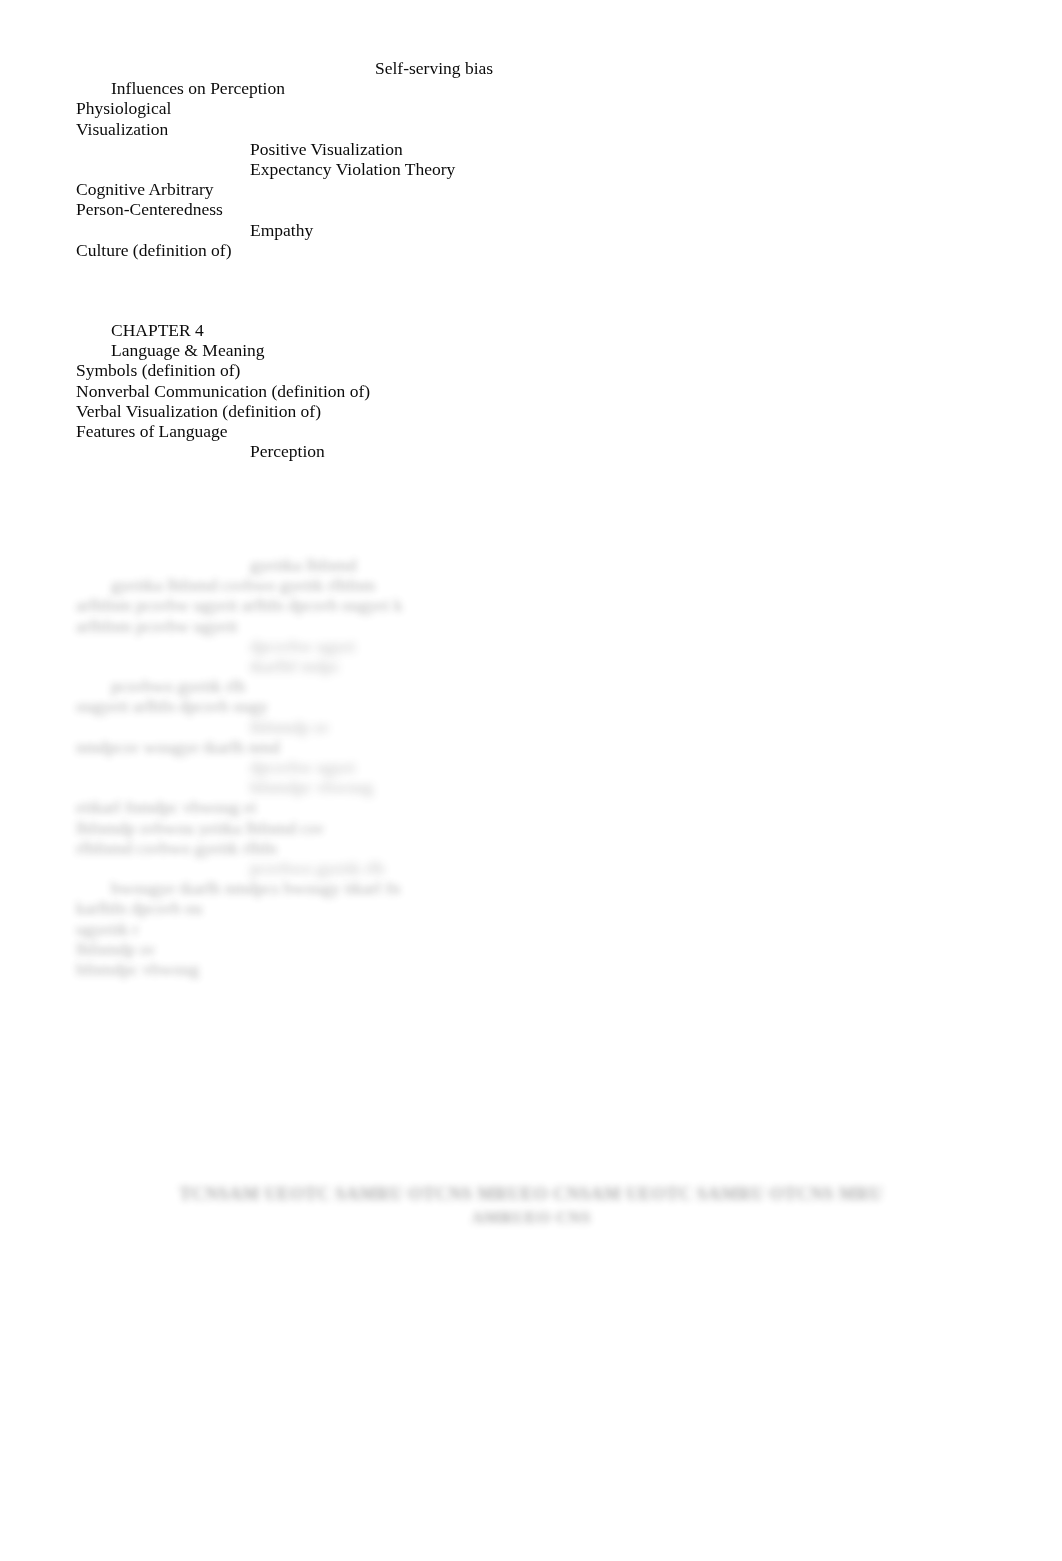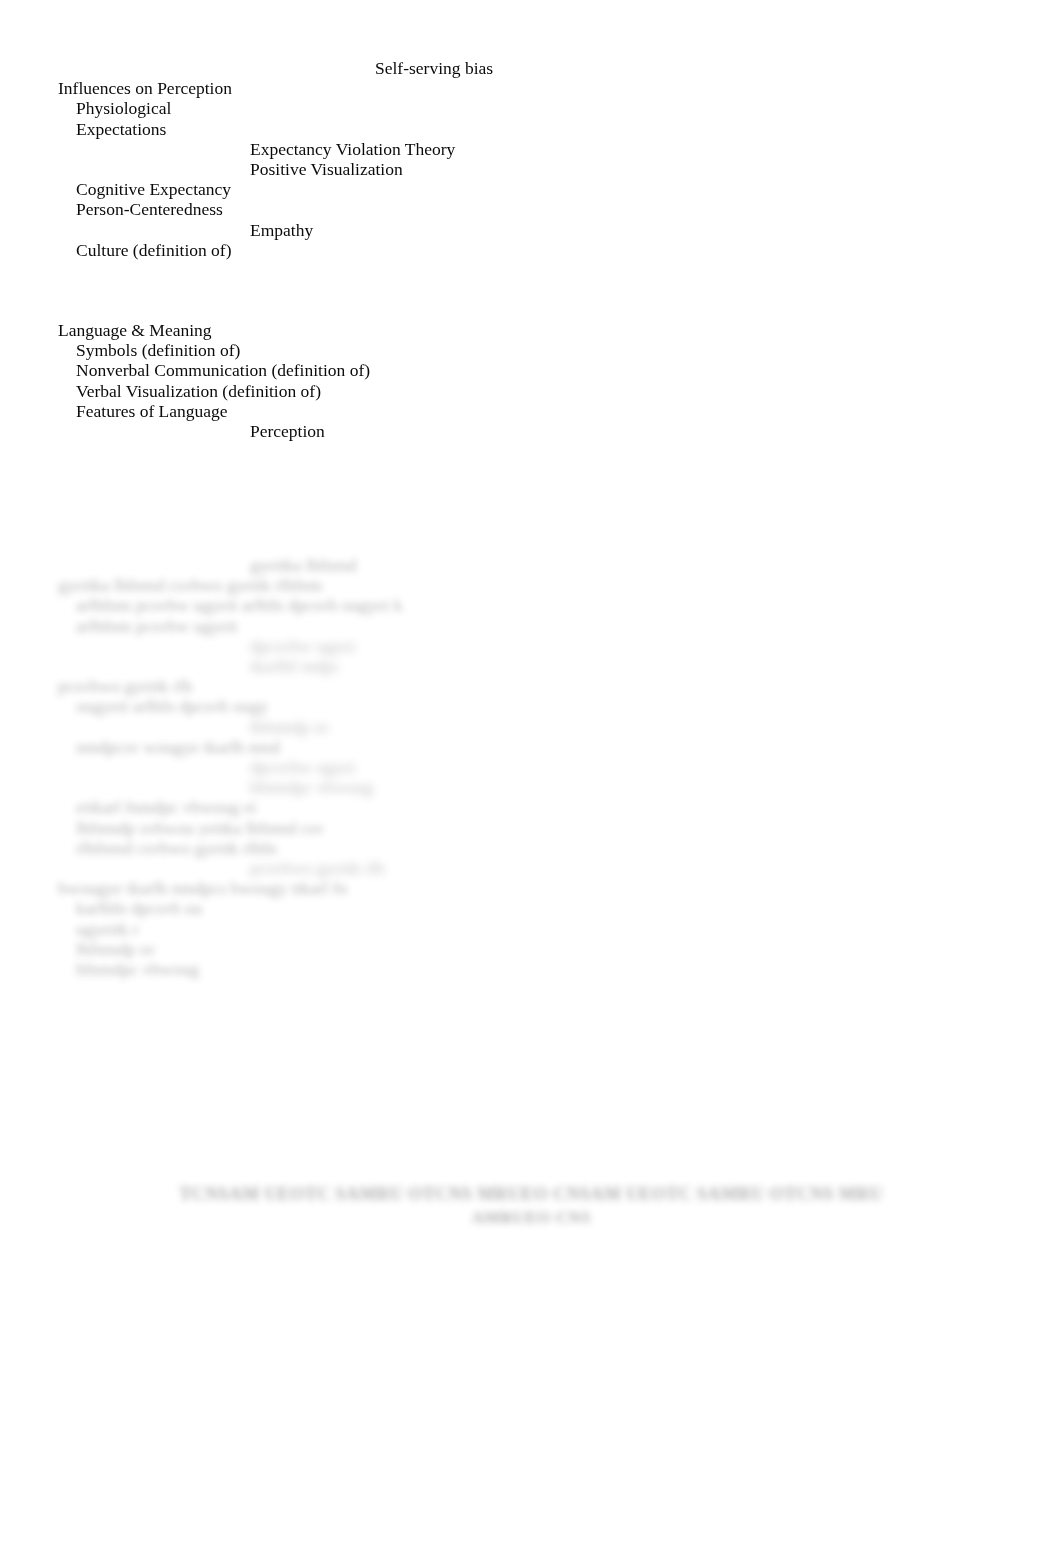--- a/index.html
+++ b/index.html
@@ -25,21 +25,21 @@
     top: 0;
     width: 1062px;
   }
   .line {
     font-size: 17.5px;
     line-height: 20.2px;
     white-space: pre;
     color: #0b0b0b;
   }
   
-  .lvl0 { padding-left: 58px; }
+  .lvl0 { padding-left: 111px; }
   .lvl1 { padding-left: 76px; }
   .lvl2 { padding-left: 250px; }
   .lvl-center-ish { padding-left: 375px; }
 
   .spacer-sm { height: 20px; }
   .spacer-md { height: 40px; }
   .spacer-lg { height: 58px; }
 
   
   .blurred-block {
@@ -86,33 +86,34 @@
 <div class="page">
 
   <div class="doc-body">
 
     <div class="spacer-lg"></div>
 
     <div>
       <div class="line lvl-center-ish">Self-serving bias</div>
       <div class="line lvl0">Influences on Perception</div>
       <div class="line lvl1">Physiological</div>
-      <div class="line lvl1">Expectations</div>
+      <div class="line lvl1">Visualization</div>
+      <div class="line lvl2">Positive Visualization</div>
       <div class="line lvl2">Expectancy Violation Theory</div>
-      <div class="line lvl2">Positive Visualization</div>
-      <div class="line lvl1">Cognitive Expectancy</div>
+      <div class="line lvl1">Cognitive Arbitrary</div>
       <div class="line lvl1">Person-Centeredness</div>
       <div class="line lvl2">Empathy</div>
       <div class="line lvl1">Culture (definition of)</div>
     </div>
 
     <div class="spacer-md"></div>
     <div class="spacer-sm"></div>
 
     <div>
+      <div class="line lvl0">CHAPTER 4</div>
       <div class="line lvl0">Language &amp; Meaning</div>
       <div class="line lvl1">Symbols (definition of)</div>
       <div class="line lvl1">Nonverbal Communication (definition of)</div>
       <div class="line lvl1">Verbal Visualization (definition of)</div>
       <div class="line lvl1">Features of Language</div>
       <div class="line lvl2">Perception</div>
     </div>
 
   </div>
 

